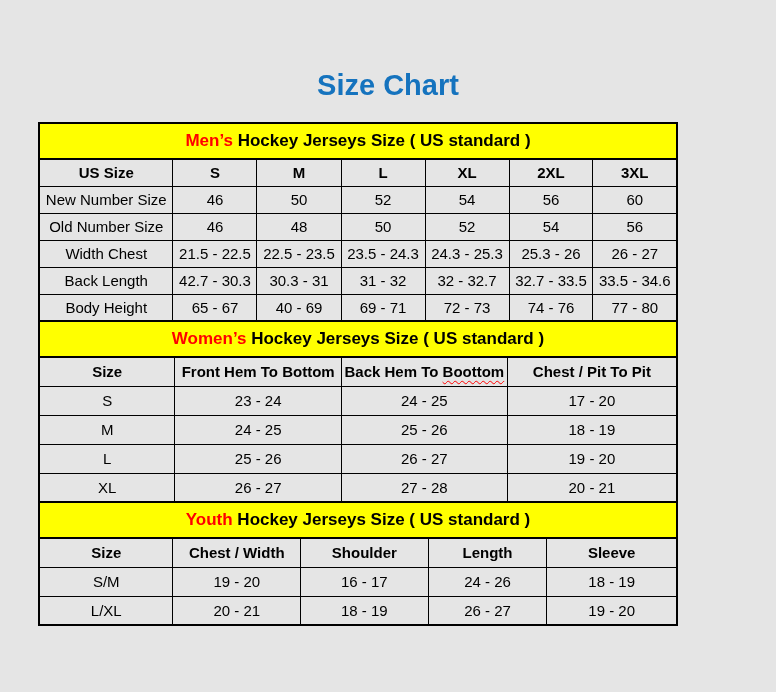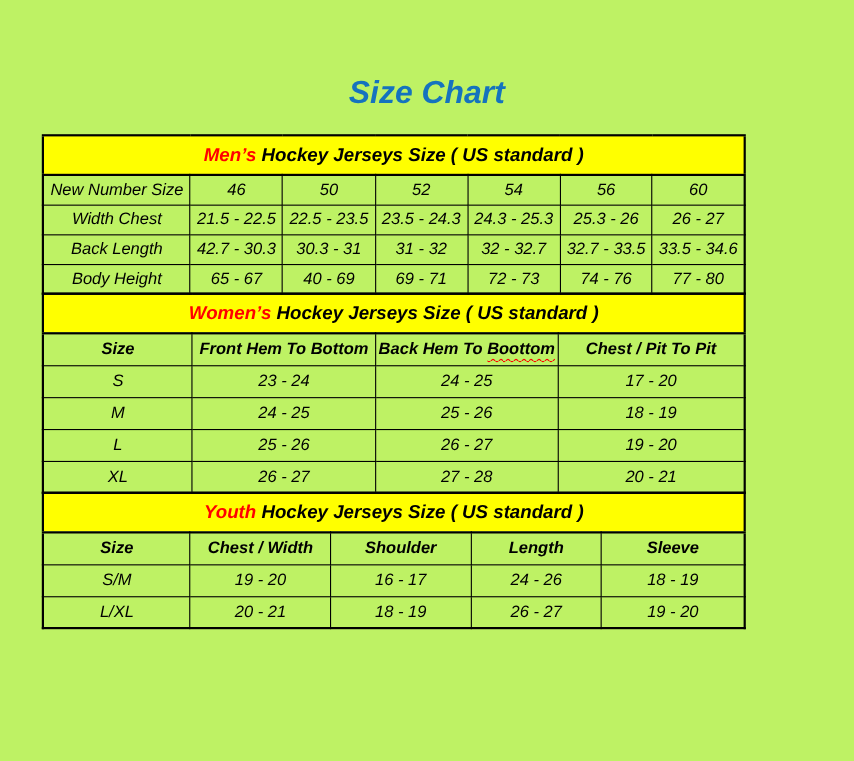--- a/index.html
+++ b/index.html
@@ -1,25 +1,24 @@
 <!DOCTYPE html>
 <html><head>
 <meta charset="utf-8">
 <style>
   * { box-sizing: border-box; margin: 0; padding: 0; }
   html, body { background: #ffffff; }
   .page {
     position: relative;
     width: 776px;
     height: 692px;
-    background: #bef264;
+    background: #e5e5e5;
     font-family: "Liberation Sans", sans-serif;
     color: #000000;
     overflow: hidden;
-    font-style: italic;
   }
   .page-title {
     margin-top: 68px;
     text-align: center;
     font-size: 29px;
     font-weight: bold;
     color: #1573BE;
     line-height: 34px;
     letter-spacing: 0px;
   }
@@ -79,28 +78,46 @@
           <col style="width:13.17%">
           <col style="width:13.17%">
           <col style="width:13.17%">
           <col style="width:13.16%">
           <col style="width:13.16%">
       </colgroup>
       <tbody>
           <tr class="section-row">
         <td colspan="7"><span class="red-word">Men’s</span><span> Hockey Jerseys Size ( US standard )</span></td>
       </tr>
+      <tr class="cols-row">
+        <th>US Size</th>
+        <th>S</th>
+        <th>M</th>
+        <th>L</th>
+        <th>XL</th>
+        <th>2XL</th>
+        <th>3XL</th>
+      </tr>
       <tr class="data-row">
         <td>New Number Size</td>
         <td>46</td>
         <td>50</td>
         <td>52</td>
         <td>54</td>
         <td>56</td>
         <td>60</td>
+      </tr>
+      <tr class="data-row">
+        <td>Old Number Size</td>
+        <td>46</td>
+        <td>48</td>
+        <td>50</td>
+        <td>52</td>
+        <td>54</td>
+        <td>56</td>
       </tr>
       <tr class="data-row">
         <td>Width Chest</td>
         <td>21.5 - 22.5</td>
         <td>22.5 - 23.5</td>
         <td>23.5 - 24.3</td>
         <td>24.3 - 25.3</td>
         <td>25.3 - 26</td>
         <td>26 - 27</td>
       </tr>

